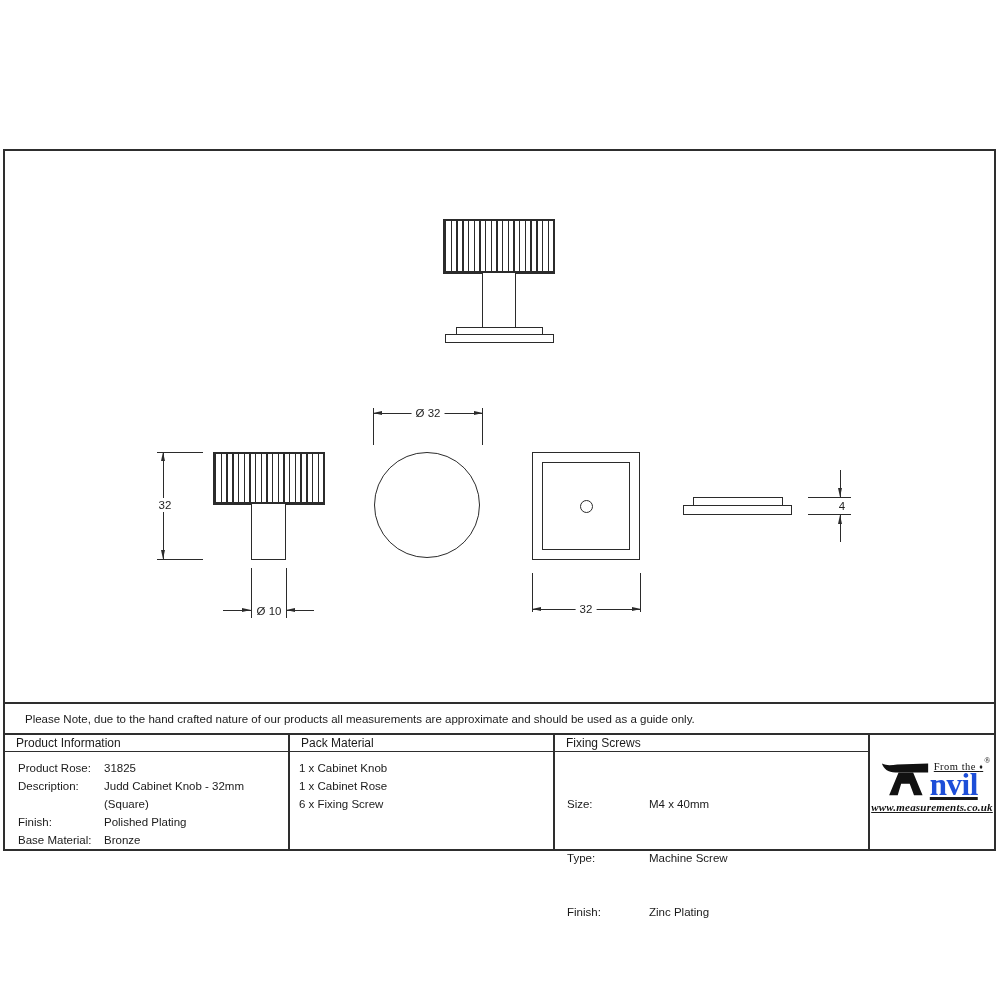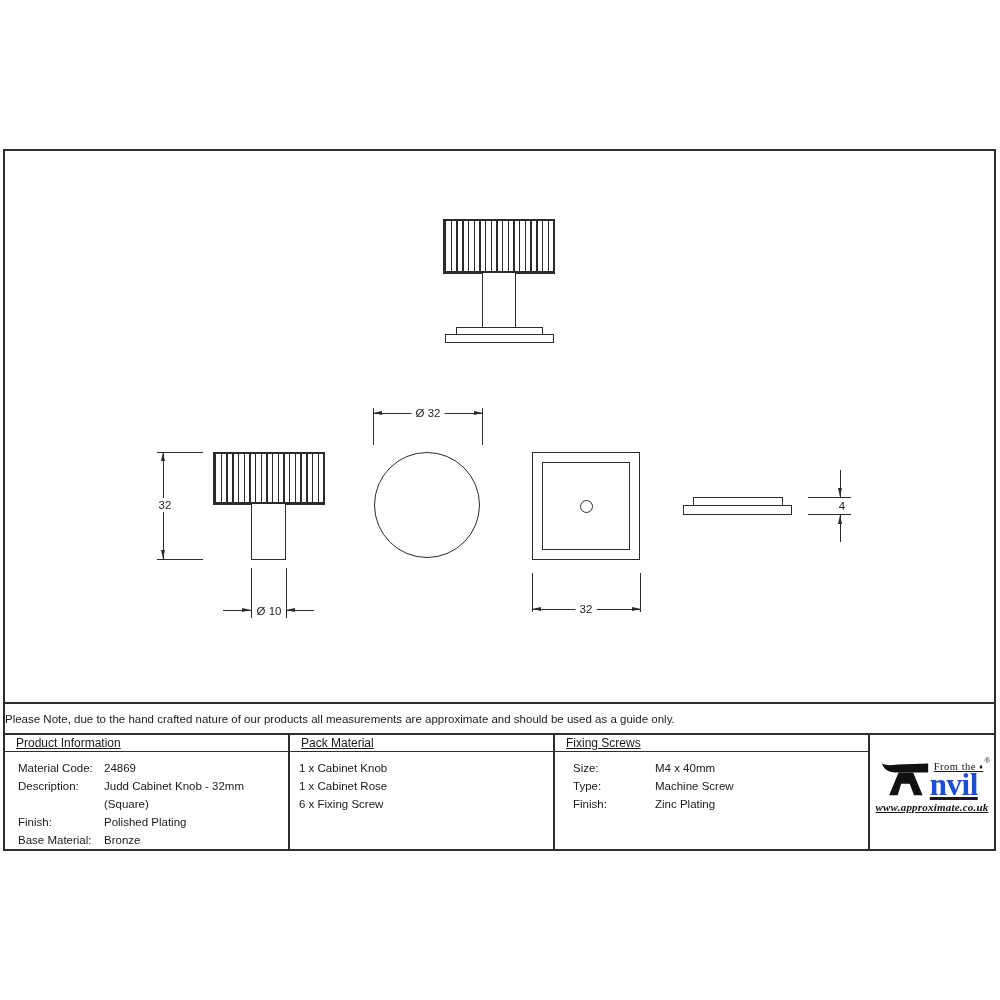--- a/index.html
+++ b/index.html
@@ -27,33 +27,33 @@
   .arr-up    { border-width:0 2.5px 9px 2.5px; border-bottom-color:#2b2b2b; }
   .arr-down  { border-width:9px 2.5px 0 2.5px; border-top-color:#2b2b2b; }
   .arr-left  { border-width:2.5px 9px 2.5px 0; border-right-color:#2b2b2b; }
   .arr-right { border-width:2.5px 0 2.5px 9px; border-left-color:#2b2b2b; }
 
   .dimtext { position:absolute; transform:translate(-50%,-50%); background:#fff; padding:0 4px;
              font-size:11.5px; color:#1f1f1f; white-space:nowrap; line-height:14px; }
 
   
   .note-row { flex:none; height:31px; border-top:2px solid #2e2e2e; display:flex; align-items:center;
-              padding-left:0; font-size:11.5px; color:#1a1a1a; }
+              padding-left:20px; font-size:11.5px; color:#1a1a1a; }
 
   
   .spec-table { flex:1; border-top:2px solid #2e2e2e; display:flex; min-height:0; }
   .col { border-right:2px solid #2e2e2e; display:flex; flex-direction:column; min-width:0; }
   .col-product { width:285px; }
   .col-pack    { width:265px; }
   .col-fixing  { width:315px; }
   .col-logo    { flex:1; border-right:none; align-items:center; justify-content:center; }
-  .col-header  { flex:none; height:17px; border-bottom:1.5px solid #2e2e2e; font-size:12px; padding:1px 0 0 11px;text-decoration:underline; }
+  .col-header  { flex:none; height:17px; border-bottom:1.5px solid #2e2e2e; font-size:12px; padding:1px 0 0 11px; }
   .col-body    { flex:1; padding-top:7px; font-size:11.5px; line-height:18px; }
   .kv  { display:grid; grid-template-columns:86px 1fr; padding-left:13px; }
-  .col-fixing .kv { grid-template-columns:82px 1fr; padding-left:18px; }
+  .col-fixing .kv { grid-template-columns:82px 1fr; padding-left:12px;margin-top:36px; }
   .kv .val { padding-right:6px; }
   .col-product .kv .val { max-width:152px; }
   .pack-item { padding-left:9px; }
 
   
   .logo { display:flex; flex-direction:column; align-items:center; transform:translateY(-6px);text-decoration:underline; }
   .logo-main { position:relative; display:flex; align-items:flex-end; }
   .anvil-svg { display:block; margin-right:1px; }
   .logo-stack { display:flex; flex-direction:column; align-items:flex-start; }
   .from-the { font-family:"Liberation Serif", serif; font-size:10.5px; color:#111; letter-spacing:0.5px; line-height:10px; padding-left:4px; }
@@ -125,22 +125,22 @@
     <div class="note-row">
       <span>Please Note, due to the hand crafted nature of our products all measurements are approximate and should be used as a guide only.</span>
     </div>
 
     <div class="spec-table">
 
       <div class="col col-product">
         <div class="col-header">Product Information</div>
         <div class="col-body">
           <div class="kv">
-            <span class="lbl">Material Code:</span>
-            <span class="val">24869</span>
+            <span class="lbl">Product Rose:</span>
+            <span class="val">31825</span>
           </div>
           <div class="kv">
             <span class="lbl">Description:</span>
             <span class="val">Judd Cabinet Knob - 32mm (Square)</span>
           </div>
           <div class="kv">
             <span class="lbl">Finish:</span>
             <span class="val">Polished Plating</span>
           </div>
           <div class="kv">
@@ -183,19 +183,19 @@
             <svg class="anvil-svg" width="48" height="38" viewBox="0 0 56 42">
               <path d="M55 3 L55 13.5 L17 13.5 C8 13.5 3 9 1 3 C8 6 13 4.5 19 4 Z" fill="#111"></path>
               <path d="M37.5 13.5 L48.5 40 L38.5 40 L33.5 26.5 L23.5 26.5 L19.5 40 L9.5 40 L20.5 13.5 Z" fill="#111"></path>
             </svg>
             <div class="logo-stack">
               <span class="from-the"><span>From the</span> <span class="diamond">♦</span></span>
               <span class="nvil">nvil</span>
             </div>
             <span class="reg">®</span>
           </div>
-          <div class="website">www.approximate.co.uk</div>
+          <div class="website">www.measurements.co.uk</div>
         </div>
       </div>
 
     </div>
   </div>
 </div>
 
 </body></html>

